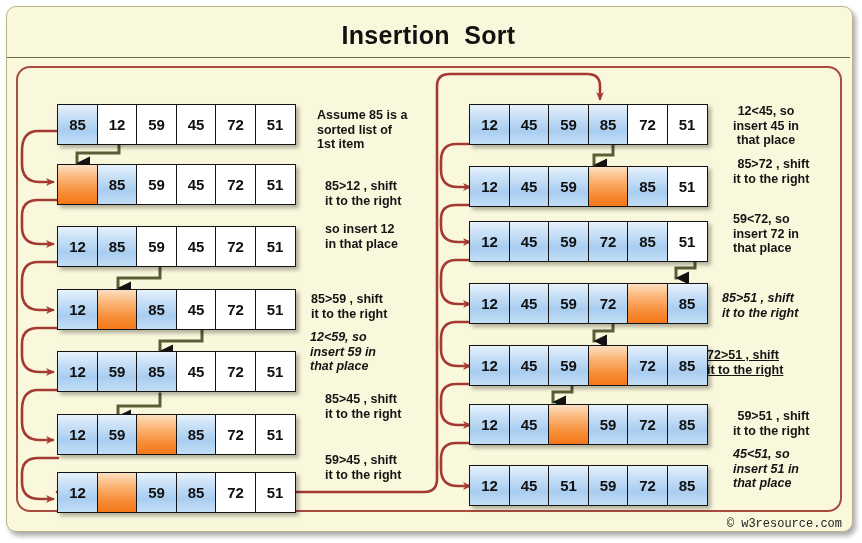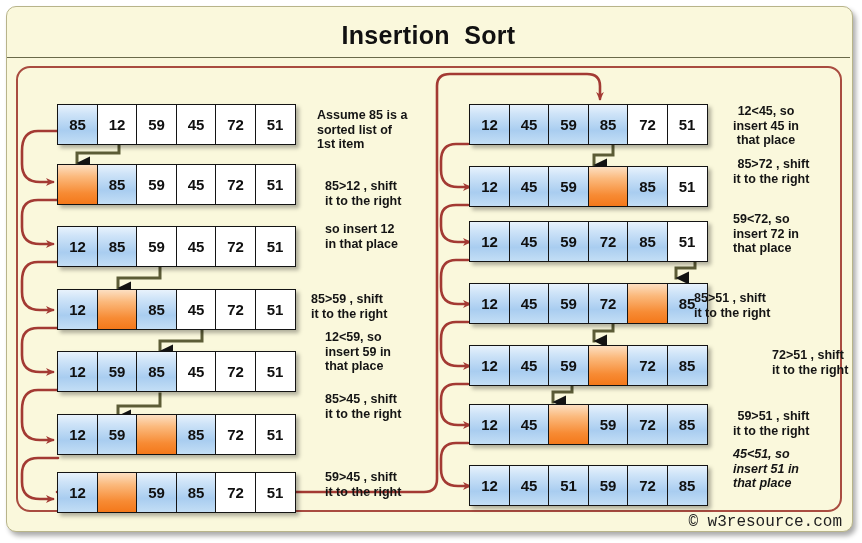--- a/index.html
+++ b/index.html
@@ -37,21 +37,21 @@
   .cell.gap{background:linear-gradient(to bottom,#fcdfc2 0%,#fbb97c 30%,#f78b34 72%,#f4781a 100%);}
 
   
   .caption{position:absolute;font-size:12.5px;font-weight:bold;color:#141414;
            line-height:14.5px;white-space:pre-line;}
 
   
   .wires{position:absolute;left:0;top:0;width:862px;height:543px;
          pointer-events:none;}
 
-  .credit{position:absolute;right:20px;bottom:12px;font-size:16px;color:#222;
+  .credit{position:absolute;right:20px;bottom:12px;font-size:12px;color:#222;
           font-family:"Liberation Mono",monospace;}
 </style>
 </head>
 <body>
 
 <div id="shot">
   <div class="panel"></div>
 
   <div class="title-band">
     <div class="title">Insertion  Sort</div>
@@ -223,40 +223,40 @@
   <div id="caps-left">
       <div class="caption" style="left: 317px; top: 108px;">Assume 85 is a
 sorted list of
 1st item</div>
       <div class="caption" style="left: 325px; top: 179px;">85&gt;12 , shift
 it to the right</div>
       <div class="caption" style="left: 325px; top: 222px;">so insert 12
 in that place</div>
       <div class="caption" style="left: 311px; top: 292px;">85&gt;59 , shift
 it to the right</div>
-      <div class="caption" style="left: 325px; top: 330px;">12&lt;59, so
+      <div class="caption" style="left: 310px; top: 330px; font-style: italic;">12&lt;59, so
 insert 59 in
 that place</div>
       <div class="caption" style="left: 325px; top: 392px;">85&gt;45 , shift
 it to the right</div>
-      <div class="caption" style="left: 325px; top: 470px;">59&gt;45 , shift
+      <div class="caption" style="left: 325px; top: 453px;">59&gt;45 , shift
 it to the right</div>
     </div>
   <div id="caps-right">
       <div class="caption" style="left: 733px; top: 104px; text-align: center;">12&lt;45, so
 insert 45 in
 that place</div>
       <div class="caption" style="left: 733px; top: 157px; text-align: right;">85&gt;72 , shift
 it to the right</div>
       <div class="caption" style="left: 733px; top: 212px;">59&lt;72, so
 insert 72 in
 that place</div>
-      <div class="caption" style="left: 694px; top: 291px;">85&gt;51 , shift
-it to the right</div>
-      <div class="caption" style="left: 772px; top: 348px;">72&gt;51 , shift
+      <div class="caption" style="left: 722px; top: 291px; font-style: italic;">85&gt;51 , shift
+it to the right</div>
+      <div class="caption" style="left: 707px; top: 348px; text-decoration: underline;">72&gt;51 , shift
 it to the right</div>
       <div class="caption" style="left: 733px; top: 409px; text-align: right;">59&gt;51 , shift
 it to the right</div>
       <div class="caption" style="left: 733px; top: 447px; font-style: italic;">45&lt;51, so
 insert 51 in
 that place</div>
     </div>
 
   <div class="credit">© w3resource.com</div>
 </div>

